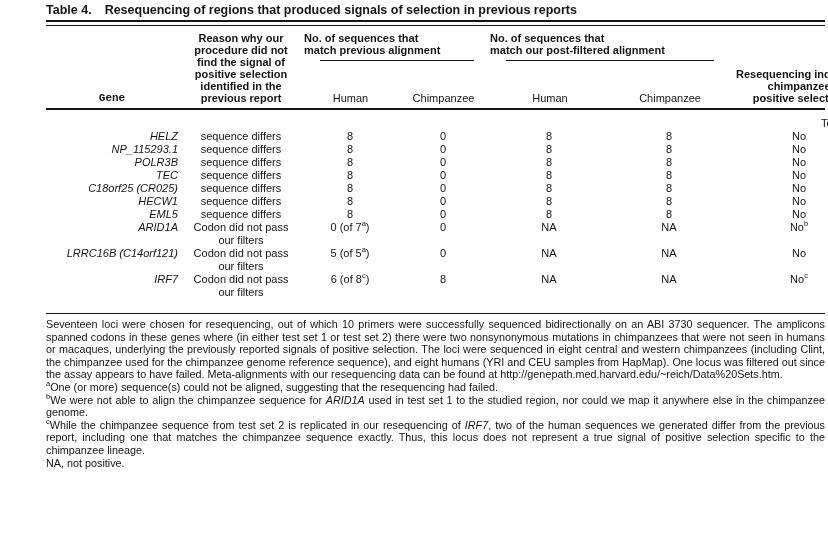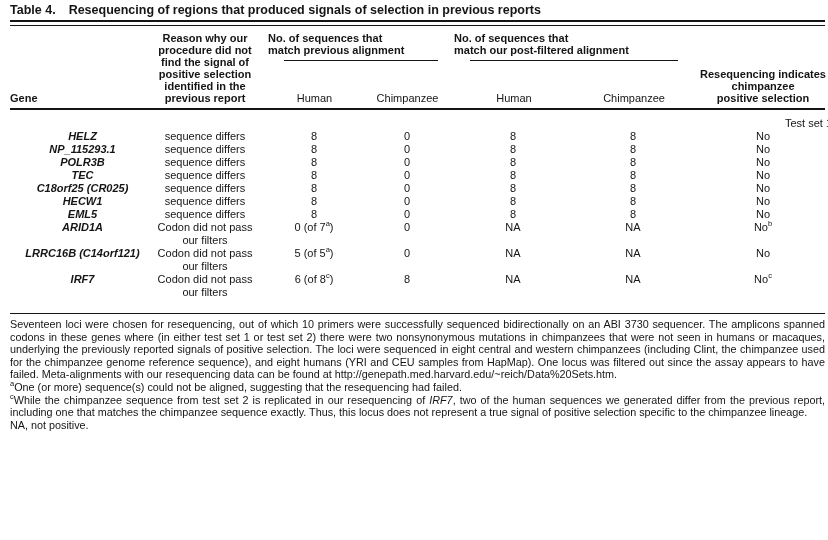--- a/index.html
+++ b/index.html
@@ -1,46 +1,46 @@
 <!DOCTYPE html>
 <html><head>
 <meta charset="utf-8">
 <style>
   html,body { margin:0; padding:0; background:#fff; }
   body {
     width:828px; height:540px; overflow:hidden;
     font-family:"Liberation Sans", sans-serif;
     color:#151515;
   }
-  .page { padding:2px 3px 0 10px; }
+  .page { padding:2px 3px 0 10px;margin-left:36px; }
 
   .title-row { padding:1px 0 3px 0; font-size:12.5px; font-weight:bold; }
   .title-label { margin-right:13px; }
 
   .rule-double { height:3px; border-top:2px solid #151515; border-bottom:1px solid #151515; }
   .rule-heavy  { border-top:2px solid #151515; }
   .rule-light  { border-top:1.5px solid #151515; margin-top:14px; }
 
   table { width:822px; border-collapse:collapse; table-layout:fixed; }
   th, td { padding:0; }
 
   .hdr-table { margin-top:4px; }
   .hdr-table th { font-weight:bold; font-size:11px; line-height:12px; vertical-align:bottom; padding-bottom:4px; }
-  .th-left   { text-align:left; }
+  .th-left   { text-align:center;font-family:Liberation Mono, monospace; }
   .th-center { }
   .group-cell { vertical-align:bottom; }
   .group-label { text-align:left; padding:2px 0 4px 0; font-size:11px; line-height:12px; font-weight:bold; }
   .group-rule  { border-bottom:1px solid #151515; margin:0 16px; }
   .sub-row { display:flex; margin-top:31px; }
   .sub-row span { flex:1 1 50%; text-align:center; font-size:11px; line-height:12px; font-weight:normal; }
 
   .body-table { margin-top:6px; }
   .body-table td { font-size:11px; line-height:13px; vertical-align:top; }
   .section-label { text-align:right; padding-top:1px; }
-  .gene   { font-style:italic; padding-left:13px; text-align:center;font-weight:bold; }
+  .gene   { font-style:italic; padding-left:13px; text-align:right; }
   .reason { text-align:center; }
   .num    { text-align:center; }
 
   .footnotes { margin-top:4px; font-size:10.8px; line-height:12.6px; text-align:justify; }
   .footnotes p { margin:0; }
 
   sup { font-size:7.5px; line-height:0; vertical-align:super; }
   em { font-style:italic; }
 </style>
 </head>
@@ -196,17 +196,18 @@
           <td class="num">No<sup>c</sup></td>
         </tr>
       </tbody>
   </table>
 
   <div class="rule-light"></div>
 
   <div class="footnotes">
     <p>Seventeen loci were chosen for resequencing, out of which 10 primers were successfully sequenced bidirectionally on an ABI 3730 sequencer. The amplicons spanned codons in these genes where (in either test set 1 or test set 2) there were two nonsynonymous mutations in chimpanzees that were not seen in humans or macaques, underlying the previously reported signals of positive selection. The loci were sequenced in eight central and western chimpanzees (including Clint, the chimpanzee used for the chimpanzee genome reference sequence), and eight humans (YRI and CEU samples from HapMap). One locus was filtered out since the assay appears to have failed. Meta-alignments with our resequencing data can be found at http://genepath.med.harvard.edu/~reich/Data%20Sets.htm.</p>
     <p><sup>a</sup>One (or more) sequence(s) could not be aligned, suggesting that the resequencing had failed.</p>
+    <p><sup>b</sup>We were not able to align the chimpanzee sequence for <em>ARID1A</em> used in test set 1 to the studied region, nor could we map it anywhere else in the chimpanzee genome.</p>
     <p><sup>c</sup>While the chimpanzee sequence from test set 2 is replicated in our resequencing of <em>IRF7</em>, two of the human sequences we generated differ from the previous report, including one that matches the chimpanzee sequence exactly. Thus, this locus does not represent a true signal of positive selection specific to the chimpanzee lineage.</p>
     <p>NA, not positive.</p>
   </div>
 
 </div>
 
 </body></html>

